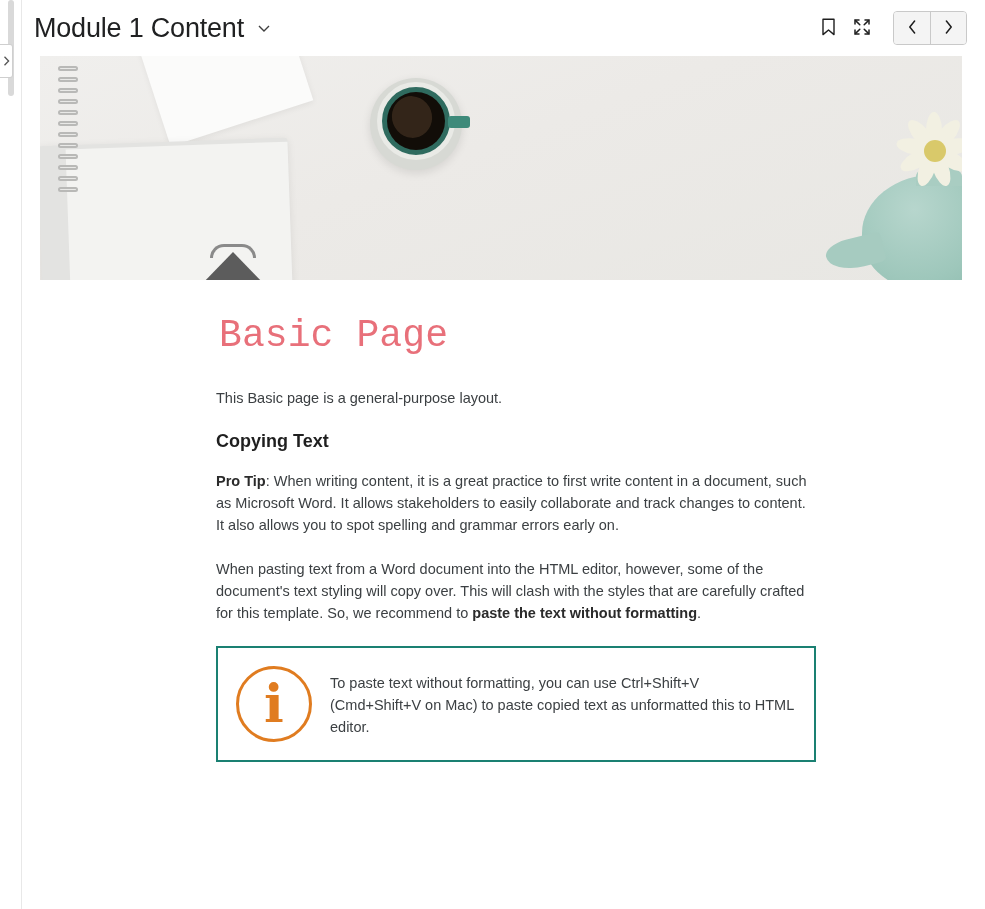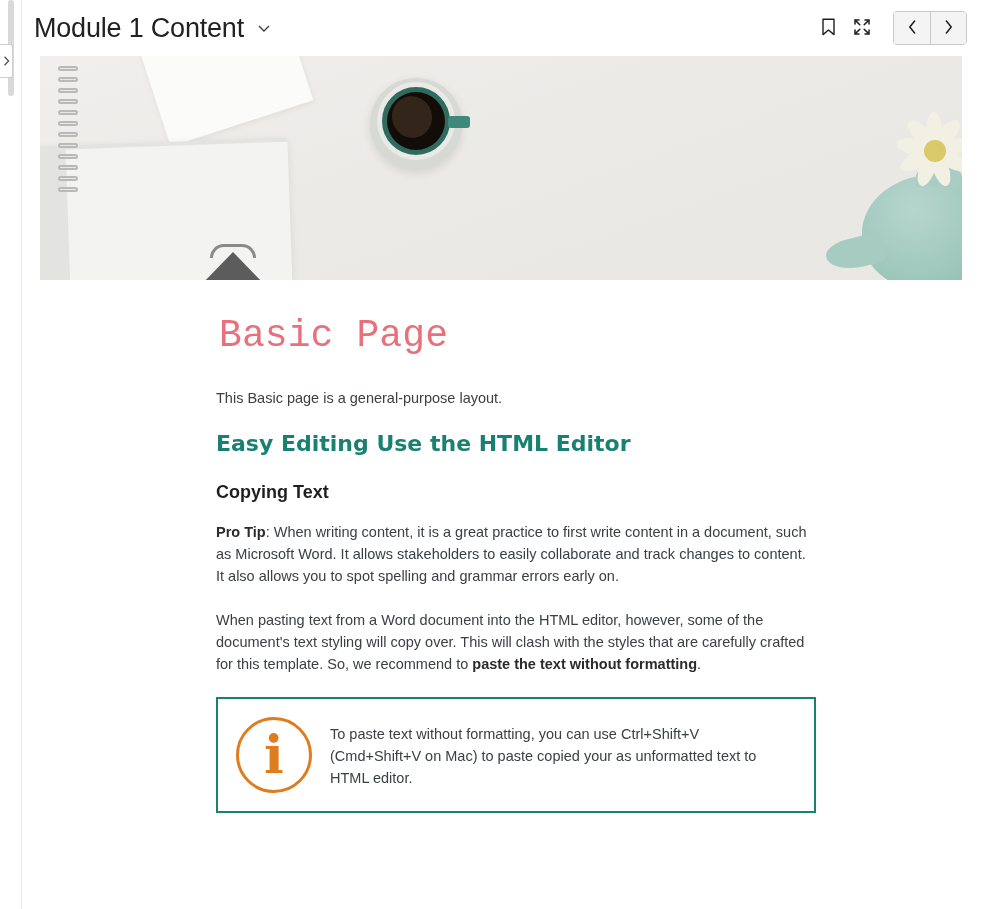--- a/index.html
+++ b/index.html
@@ -456,31 +456,30 @@
         <div class="core"></div>
       </div>
     </div>
 
     <div class="article">
 
       <h1 class="h1">Basic Page</h1>
 
       <p class="p">This Basic page is a general-purpose layout.</p>
 
-      <h2 class="h2">Easy Editing Use the HTML Editor</h2>
 
 
       <h3 class="h3">Copying Text</h3>
 
       <p class="p"><strong>Pro Tip</strong><span>: When writing content, it is a great practice to first write content in a document, such as Microsoft Word. It allows stakeholders to easily collaborate and track changes to content. It also allows you to spot spelling and grammar errors early on.</span></p>
 
       <p class="p"><span>When pasting text from a Word document into the HTML editor, however, some of the document's text styling will copy over. This will clash with the styles that are carefully crafted for this template. So, we recommend to </span><strong>paste the text without formatting</strong><span>.</span></p>
 
       <div class="callout">
         <div class="callout-icon">
           <span>i</span>
         </div>
-        <div class="callout-text">To paste text without formatting, you can use Ctrl+Shift+V (Cmd+Shift+V on Mac) to paste copied your as unformatted text to HTML editor.</div>
+        <div class="callout-text">To paste text without formatting, you can use Ctrl+Shift+V (Cmd+Shift+V on Mac) to paste copied text as unformatted this to HTML editor.</div>
       </div>
 
     </div>
   </div>
 </div>
 
 </body></html>

